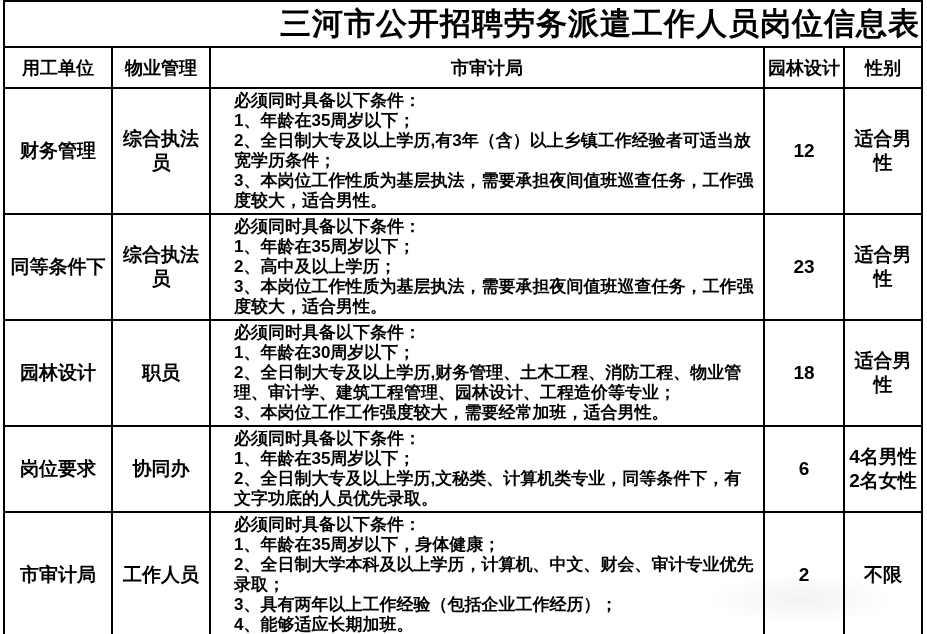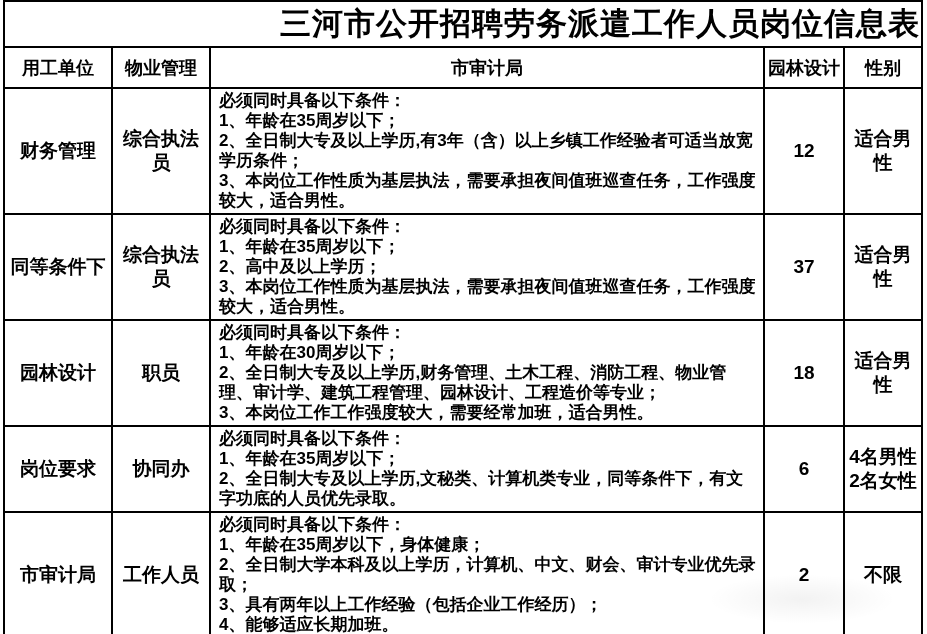--- a/index.html
+++ b/index.html
@@ -52,21 +52,21 @@
     vertical-align: middle;
     font-size: 19px;
     white-space: pre-line;
     line-height: 24px;
   }
   td.c-req {
     text-align: left;
     vertical-align: middle;
     font-size: 17px;
     line-height: 20px;
-    padding: 2px 5px 2px 8px;
+    padding: 2px 5px 2px 23px;
     white-space: pre-line;
   }
   tr.r1 { height: 113px; }
   tr.r2 { height: 104px; }
   tr.r3 { height: 103px; }
   tr.r4 { height: 84px; }
   tr.r5 { height: 111px; }
   
   .watermark {
     position: absolute;
@@ -111,21 +111,21 @@
       <td class="c-center">12</td>
       <td class="c-center">适合男性</td>
     </tr>
     <tr class="r2">
       <td class="c-center">同等条件下</td>
       <td class="c-center">综合执法员</td>
       <td class="c-req">必须同时具备以下条件：
 1、年龄在35周岁以下；
 2、高中及以上学历；
 3、本岗位工作性质为基层执法，需要承担夜间值班巡查任务，工作强度较大，适合男性。</td>
-      <td class="c-center">37</td>
+      <td class="c-center">23</td>
       <td class="c-center">适合男性</td>
     </tr>
     <tr class="r3">
       <td class="c-center">园林设计</td>
       <td class="c-center">职员</td>
       <td class="c-req">必须同时具备以下条件：
 1、年龄在30周岁以下；
 2、全日制大专及以上学历,财务管理、土木工程、消防工程、物业管理、审计学、建筑工程管理、园林设计、工程造价等专业；
 3、本岗位工作工作强度较大，需要经常加班，适合男性。</td>
       <td class="c-center">18</td>

